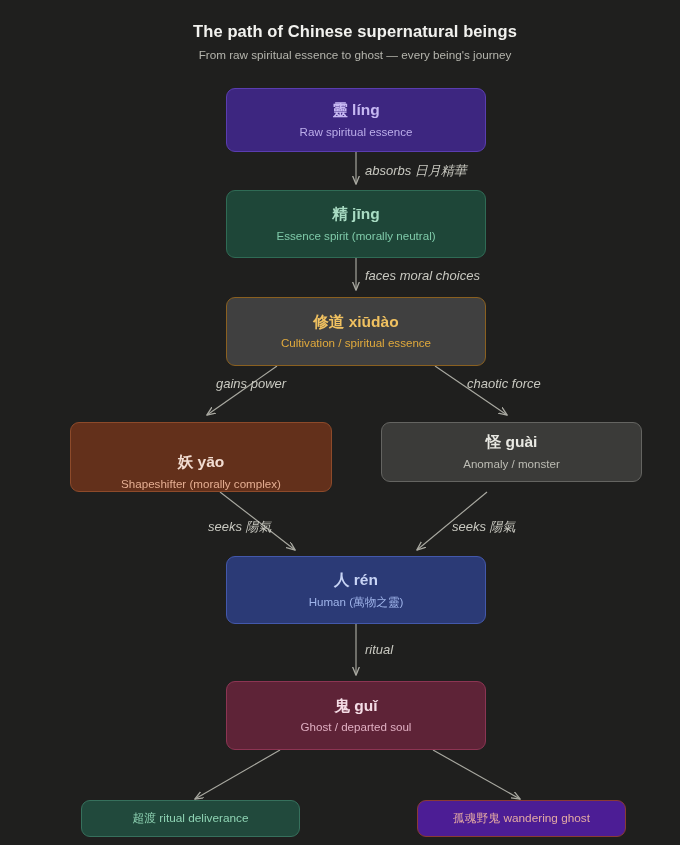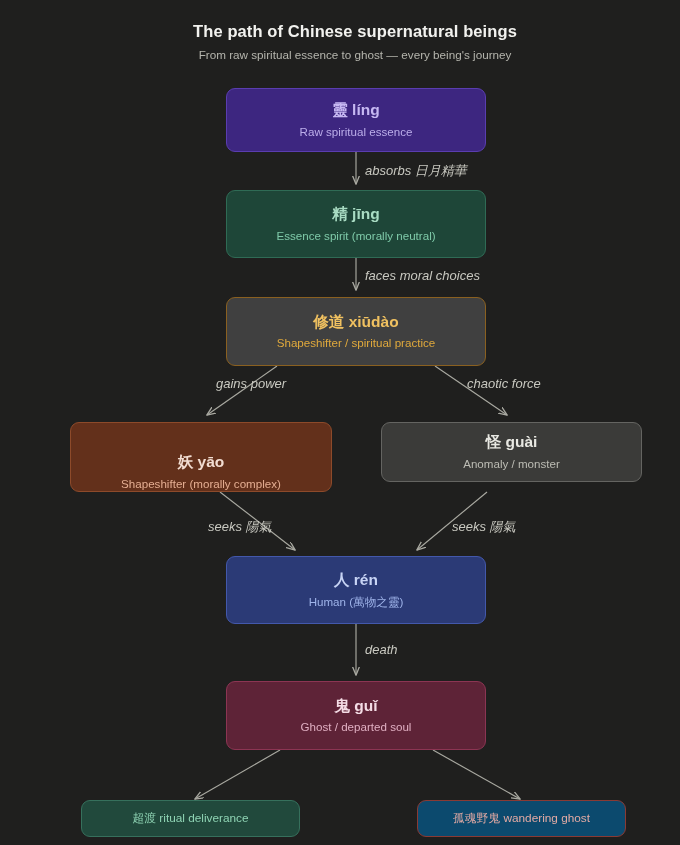--- a/index.html
+++ b/index.html
@@ -117,21 +117,21 @@
     <div class="desc" style="color:#bcaeea;">Raw spiritual essence</div>
   </div>
 
   <div class="node" style="left:211px;top:190px;width:260px;height:68px;background:#1e4638;border:1px solid #2f6b55;">
     <div class="cn" style="color:#a9dcc3;">精 jīng</div>
     <div class="desc" style="color:#7fcaa9;">Essence spirit (morally neutral)</div>
   </div>
 
   <div class="node" style="left:211px;top:297px;width:260px;height:69px;background:#404040;border:1px solid #8a6020;">
     <div class="cn" style="color:#f0c160;">修道 xiūdào</div>
-    <div class="desc" style="color:#e0a93c;">Shapeshifter / spiritual practice</div>
+    <div class="desc" style="color:#e0a93c;">Cultivation / spiritual essence</div>
   </div>
 
   <div class="node" style="left:55px;top:422px;width:262px;height:70px;background:#63301b;border:1px solid #8d4a2a;justify-content:flex-end;">
     <div class="cn" style="color:#f2ddd2;">妖 yāo</div>
     <div class="desc" style="color:#e5ae92;">Shapeshifter (morally complex)</div>
   </div>
 
   <div class="node" style="left:366px;top:422px;width:261px;height:60px;background:#3b3b39;border:1px solid #646461;">
     <div class="cn" style="color:#e8e8e2;">怪 guài</div>
     <div class="desc" style="color:#bcbcb4;">Anomaly / monster</div>
@@ -144,25 +144,25 @@
 
   <div class="node" style="left:211px;top:681px;width:260px;height:69px;background:#5e2337;border:1px solid #8c3553;">
     <div class="cn" style="color:#f4dce5;">鬼 guǐ</div>
     <div class="desc" style="color:#e0afc2;">Ghost / departed soul</div>
   </div>
 
   <div class="pill" style="left:66px;top:800px;width:219px;height:37px;background:#21493c;border:1px solid #36705c;color:#8fd4b4;">
     <span>超渡 ritual deliverance</span>
   </div>
 
-  <div class="pill" style="left:402px;top:800px;width:209px;height:37px;background:#0c4a6e;border:1px solid #8a3a34;color:#e3aaa4;">
+  <div class="pill" style="left:402px;top:800px;width:209px;height:37px;background:#4c1d95;border:1px solid #8a3a34;color:#e3aaa4;">
     <span>孤魂野鬼 wandering ghost</span>
   </div>
 
   <div class="elabel" style="left:350px;top:162px;">absorbs 日月精華</div>
   <div class="elabel" style="left:350px;top:268px;">faces moral choices</div>
   <div class="elabel" style="left:201px;top:376px;">gains power</div>
   <div class="elabel" style="left:444px;top:376px;padding-left:8px;">chaotic force</div>
   <div class="elabel" style="left:193px;top:518px;">seeks 陽氣</div>
   <div class="elabel" style="left:437px;top:518px;">seeks 陽氣</div>
-  <div class="elabel" style="left:350px;top:642px;">death</div>
+  <div class="elabel" style="left:350px;top:642px;">ritual</div>
 
 </div>
 
 </body></html>

